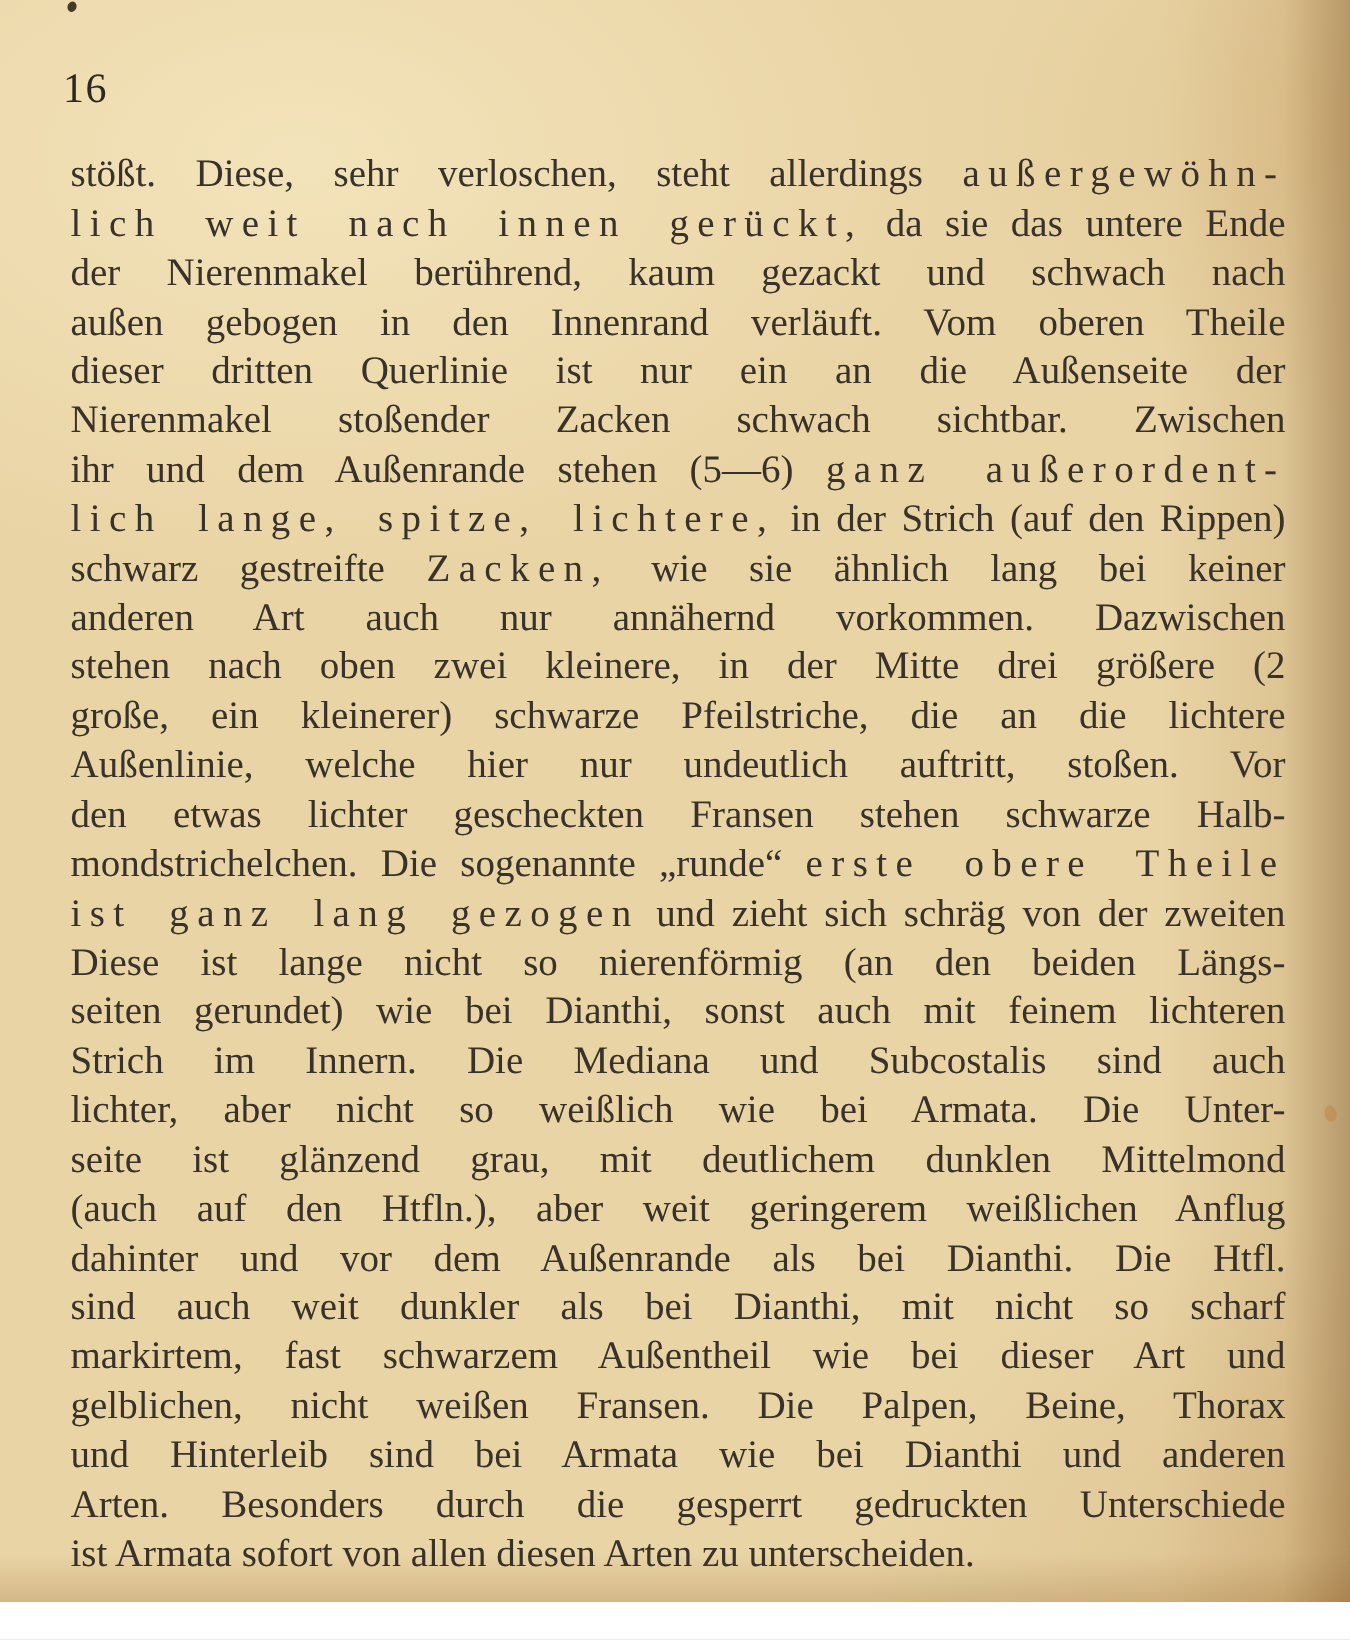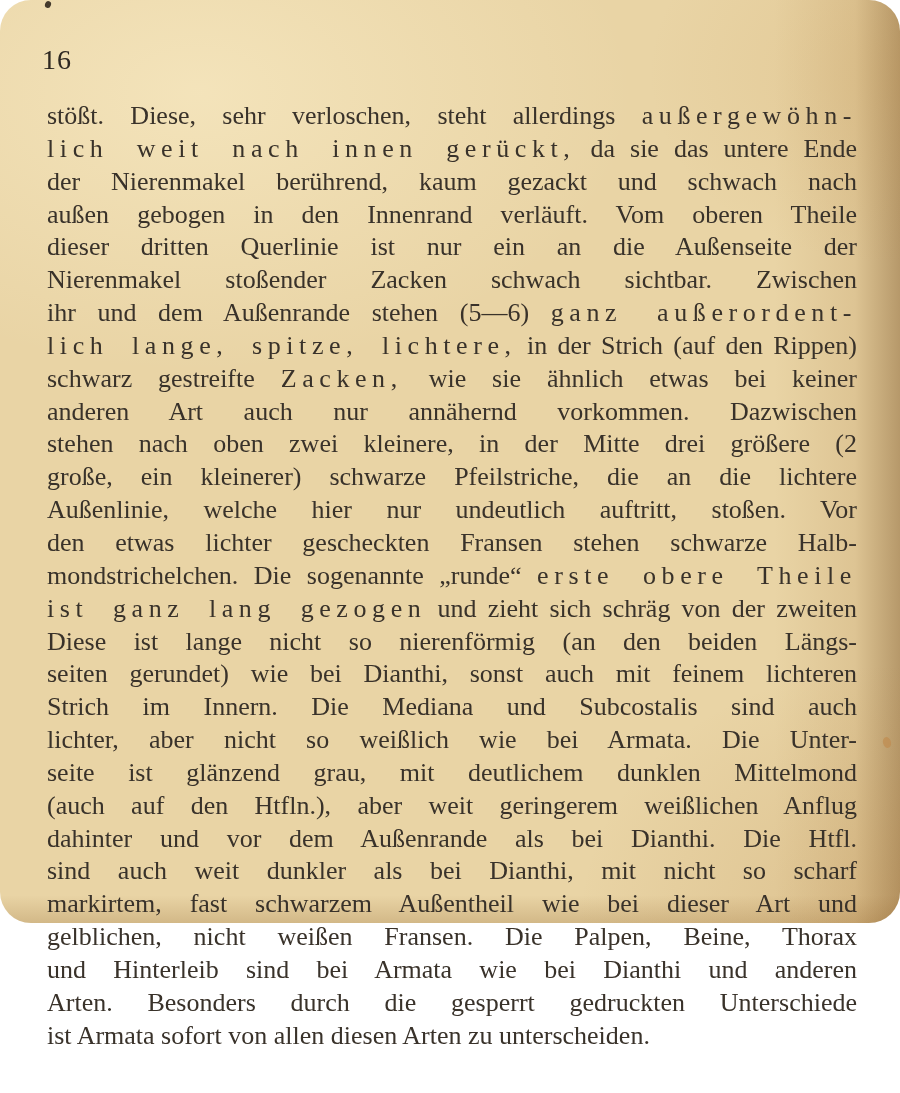--- a/index.html
+++ b/index.html
@@ -10,29 +10,28 @@
     width: 900px;
     height: 1093px;
     overflow: hidden;
     position: relative;
     font-family: "Liberation Serif", "DejaVu Serif", serif;
   }
   .paper {
     position: absolute;
     inset: 0;
     width: 900px;
-    height: 923px;
+    height: 1068px;
     background:
       radial-gradient(ellipse 700px 450px at 22% 10%, rgba(252,240,204,0.55), rgba(252,240,204,0) 62%),
       radial-gradient(ellipse 520px 420px at 100% 100%, rgba(165,110,45,0.20), rgba(165,110,45,0) 62%),
       radial-gradient(ellipse 420px 320px at 100% 8%, rgba(190,140,70,0.16), rgba(190,140,70,0) 60%),
       linear-gradient(to right, rgba(0,0,0,0) 86%, rgba(150,100,40,0.14) 95%, rgba(112,70,24,0.42) 100%),
       linear-gradient(to bottom, rgba(0,0,0,0) 97%, rgba(130,85,30,0.22) 100%),
       #e9d4a5;
-    border-radius: 31px;
   }
   .page-number {
     position: absolute;
     left: 42px;
     top: 44px;
     font-size: 28px;
     letter-spacing: 1px;
     color: #2e2821;
   }
   .text-block {
@@ -91,21 +90,21 @@
 
   <div class="text-block">
       <div class="line"><span>stößt.  Diese, sehr verloschen, steht allerdings </span><span class="sperr">außergewöhn-</span></div>
       <div class="line"><span class="sperr">lich weit nach innen gerückt,</span><span> da sie das untere Ende</span></div>
       <div class="line"><span>der Nierenmakel berührend, kaum gezackt und schwach nach</span></div>
       <div class="line"><span>außen gebogen in den Innenrand verläuft.  Vom oberen Theile</span></div>
       <div class="line"><span>dieser dritten Querlinie ist nur ein an die Außenseite der</span></div>
       <div class="line"><span>Nierenmakel stoßender Zacken schwach sichtbar.  Zwischen</span></div>
       <div class="line"><span>ihr und dem Außenrande stehen (5—6) </span><span class="sperr">ganz außerordent-</span></div>
       <div class="line"><span class="sperr">lich lange, spitze, lichtere,</span><span> in der Strich (auf den Rippen)</span></div>
-      <div class="line"><span>schwarz gestreifte </span><span class="sperr">Zacken,</span><span> wie sie ähnlich etwas bei keiner</span></div>
+      <div class="line"><span>schwarz gestreifte </span><span class="sperr">Zacken,</span><span> wie sie ähnlich lang bei keiner</span></div>
       <div class="line"><span>anderen Art auch nur annähernd vorkommen.  Dazwischen</span></div>
       <div class="line"><span>stehen nach oben zwei kleinere, in der Mitte drei größere (2</span></div>
       <div class="line"><span>große, ein kleinerer) schwarze Pfeilstriche, die an die lichtere</span></div>
       <div class="line"><span>Außenlinie, welche hier nur undeutlich auftritt, stoßen.  Vor</span></div>
       <div class="line"><span>den etwas lichter gescheckten Fransen stehen schwarze Halb-</span></div>
       <div class="line"><span>mondstrichelchen.  Die sogenannte „runde“ </span><span class="sperr">erste obere Theile</span></div>
       <div class="line"><span class="sperr">ist ganz lang gezogen</span><span> und zieht sich schräg von der zweiten</span></div>
       <div class="line"><span>Diese ist lange nicht so nierenförmig (an den beiden Längs-</span></div>
       <div class="line"><span>seiten gerundet) wie bei Dianthi, sonst auch mit feinem lichteren</span></div>
       <div class="line"><span>Strich im Innern.  Die Mediana und Subcostalis sind auch</span></div>

